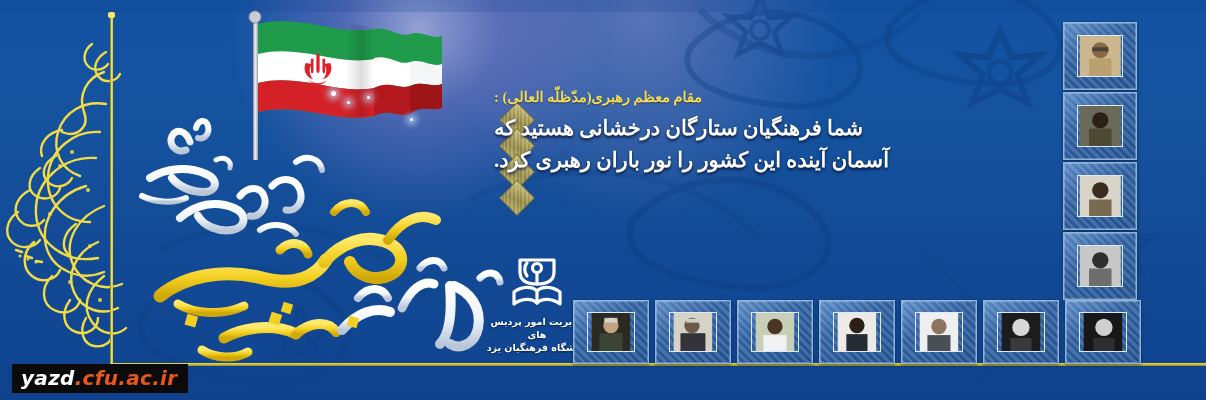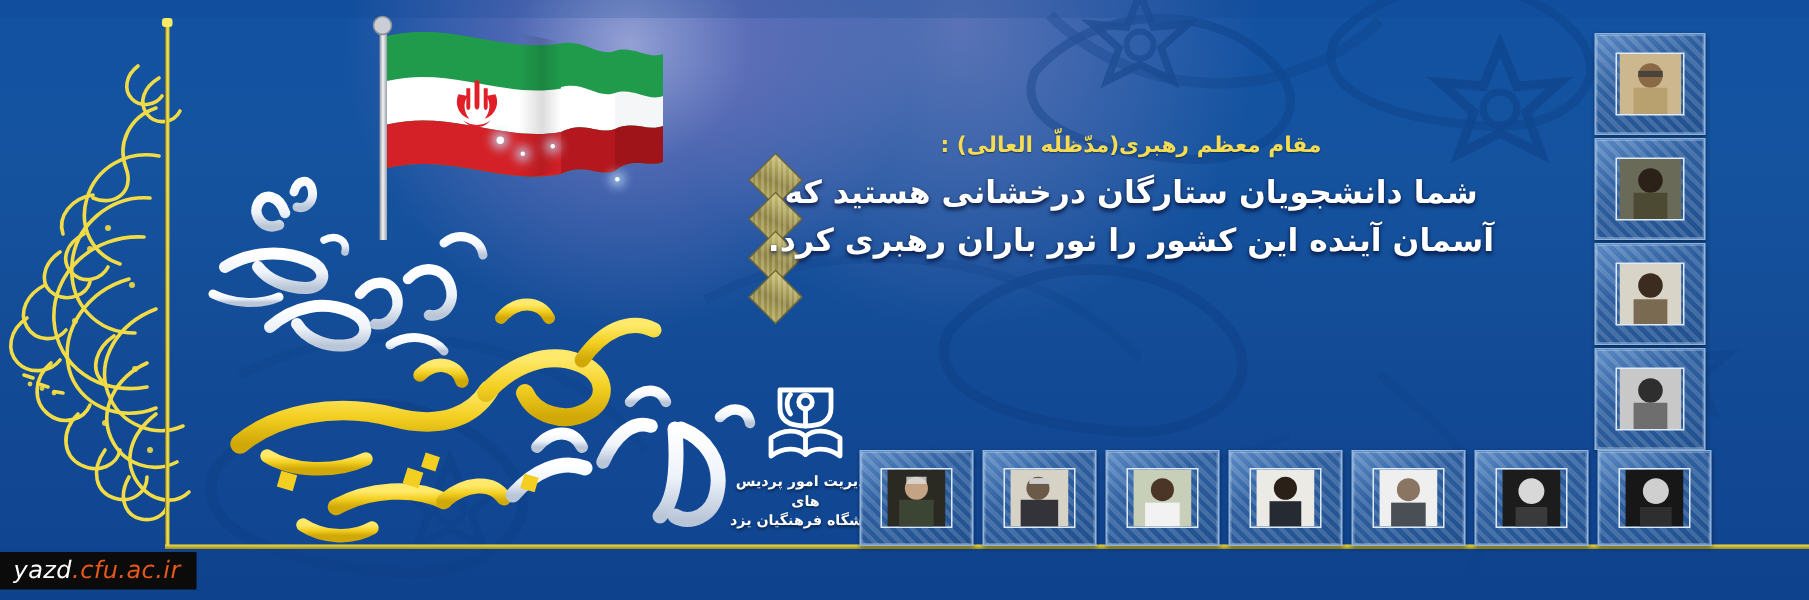--- a/index.html
+++ b/index.html
@@ -35,21 +35,21 @@
   
   .spark{position:absolute;border-radius:50%;background:#ffffff;
          box-shadow:0 0 7px 3px rgba(190,225,255,.95);}
 
   
   .calli{position:absolute;left:120px;top:100px;width:390px;height:270px;}
   .calli svg{width:100%;height:100%;display:block;}
 
   
   .quote-block{position:absolute;right:192px;top:88px;width:520px;
-               text-align:center;direction:rtl;}
+               text-align:left;direction:rtl;font-family:Liberation Serif, serif;}
   .quote-attr{
     font-size:14.5px;font-weight:bold;color:#f4dc55;letter-spacing:.2px;
     text-shadow:0 1px 1px rgba(0,0,0,.45);margin:0 0 7px 0;line-height:1.25;}
   .quote-line{
     font-size:21px;font-weight:bold;color:#ffffff;line-height:1.52;
     text-shadow:0 2px 3px rgba(0,10,45,.75), 0 0 1px rgba(0,0,0,.6);
     white-space:nowrap;margin:0;}
 
   
   .diamonds{position:absolute;left:497px;top:106px;width:40px;height:112px;}
@@ -76,22 +76,22 @@
       repeating-linear-gradient(45deg, rgba(255,255,255,.14) 0 3px, rgba(255,255,255,0) 3px 6px),
       linear-gradient(150deg,#5d8cc6,#2d5e9e 40%,#20508e);
     border:1px solid #8fb4dd;
     box-shadow:0 1px 3px rgba(0,0,0,.45), inset 0 0 0 1px rgba(255,255,255,.25);
     display:flex;align-items:center;justify-content:center;
   }
   .pf .ph{width:62%;height:62%;border:1px solid #dfeaf7;overflow:hidden;position:relative;}
   .pf .ph svg{width:100%;height:100%;display:block;}
 
   
-  .wm{position:absolute;left:0;bottom:7px;background:#0b0b0b;
-      padding:4px 11px 5px 9px;font-style:italic;font-weight:normal;font-size:16px;
+  .wm{position:absolute;left:12px;bottom:7px;background:#0b0b0b;
+      padding:4px 11px 5px 9px;font-style:italic;font-weight:bold;font-size:20px;
       letter-spacing:.3px;line-height:1;}
   .wm .a{color:#ffffff;}
   .wm .b{color:#e8571c;}
 </style>
 </head>
 <body>
 
 <div id="banner">
 
   <div class="bgpat">
@@ -288,21 +288,21 @@
 
   <div class="diamonds">
     <i></i>
     <i></i>
     <i></i>
     <i></i>
   </div>
 
   <div class="quote-block">
     <p class="quote-attr">مقام معظم رهبری(مدّظلّه العالی) :</p>
-    <p class="quote-line">شما دانشجویان ستارگان درخشانی هستید که</p>
+    <p class="quote-line">شما فرهنگیان ستارگان درخشانی هستید که</p>
     <p class="quote-line">آسمان آینده این کشور را نور باران رهبری کرد.</p>
   </div>
 
   <div class="logo">
     <svg width="62" height="62" viewBox="0 0 62 62">
       <g fill="none" stroke="#ffffff" stroke-width="3.2" stroke-linecap="round" stroke-linejoin="round">
         <path d="M14,8 L48,8 L48,20 C48,28 42,32 31,32 C20,32 14,28 14,20 Z"></path>
         <circle cx="31" cy="16" r="4.5"></circle>
         <path d="M31,21 L31,32"></path>
         <path d="M21,24 C18,20 18,14 21,11"></path>

